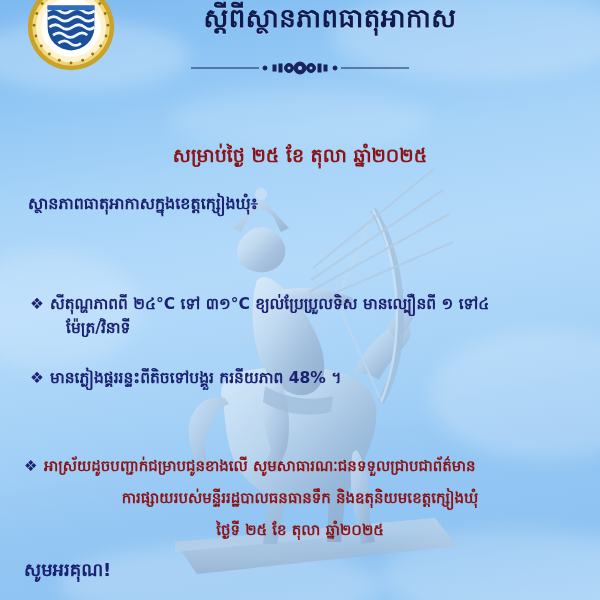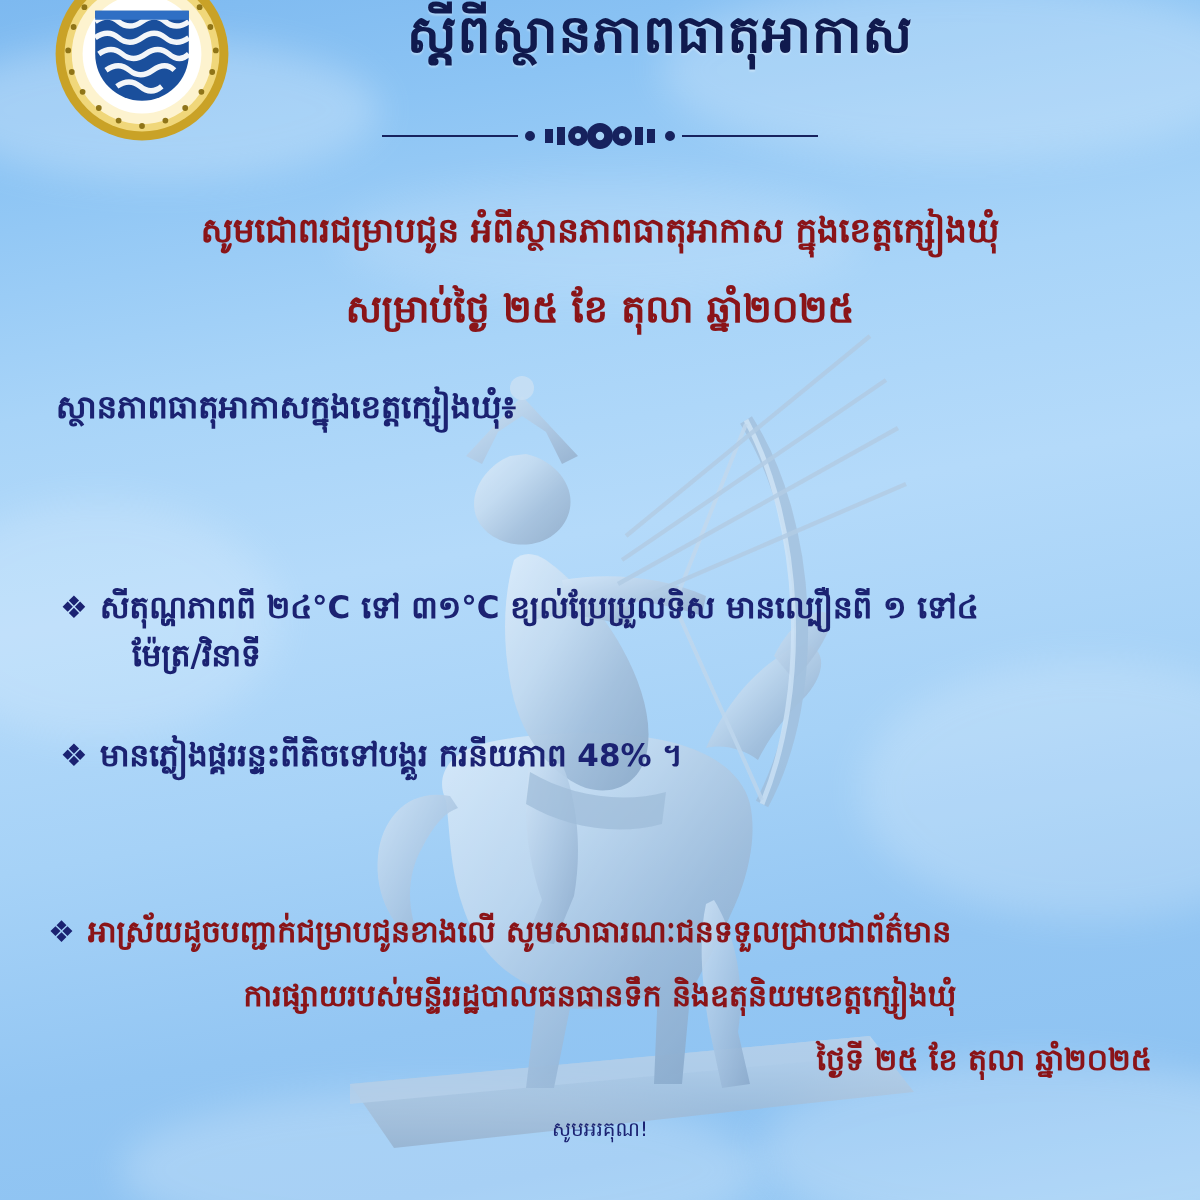--- a/index.html
+++ b/index.html
@@ -177,34 +177,33 @@
     font-size: 15px;
     font-weight: bold;
     color: #8a1418;
     line-height: 1.5;
   }
   .footer-3 {
     position: absolute;
     left: 24px;
     right: 24px;
     top: 519px;
-    text-align: right;
+    text-align: center;
     font-size: 15px;
     font-weight: bold;
     color: #8a1418;
     line-height: 1.5;
   }
   .footer-thanks {
     position: absolute;
     left: 24px;
     right: 24px;
     top: 558px;
-    text-align: center;
-    font-size: 10px;
-    font-weight: normal;
+    font-size: 18px;
+    font-weight: bold;
     color: #1b2272;
   }
 </style>
 </head>
 <body>
 
 <div id="poster">
 
   <div class="cloud c1"></div>
   <div class="cloud c2"></div>
@@ -362,21 +361,20 @@
           <circle cx="104" cy="8" r="4.5"></circle>
           <circle cx="104" cy="8" r="2" fill="#a8d4f8"></circle>
           <circle cx="115" cy="8" r="6"></circle>
           <circle cx="115" cy="8" r="2.6" fill="#a8d4f8"></circle>
           <circle cx="126" cy="8" r="4.5"></circle>
           <circle cx="126" cy="8" r="2" fill="#a8d4f8"></circle>
         </g>
       </svg>
     </div>
 
-    <div class="subtitle">សូមជោពរជម្រាបជូន អំពីស្ថានភាពធាតុអាកាស ក្នុងខេត្តក្សៀងឃុំ</div>
 
     <div class="subtitle-date">សម្រាប់ថ្ងៃ ២៥ ខែ តុលា ឆ្នាំ២០២៥</div>
 
     <div class="section-head">ស្ថានភាពធាតុអាកាសក្នុងខេត្តក្សៀងឃុំ៖</div>
 
 
     <div class="bullet-block b2">
       <span class="bullet-line">
         <span class="bullet-mark">❖</span><span>សីតុណ្ហភាពពី ២៤°C ទៅ ៣១°C ខ្យល់ប្រែប្រួលទិស មានល្បឿនពី ១ ទៅ៤</span>
       </span>

